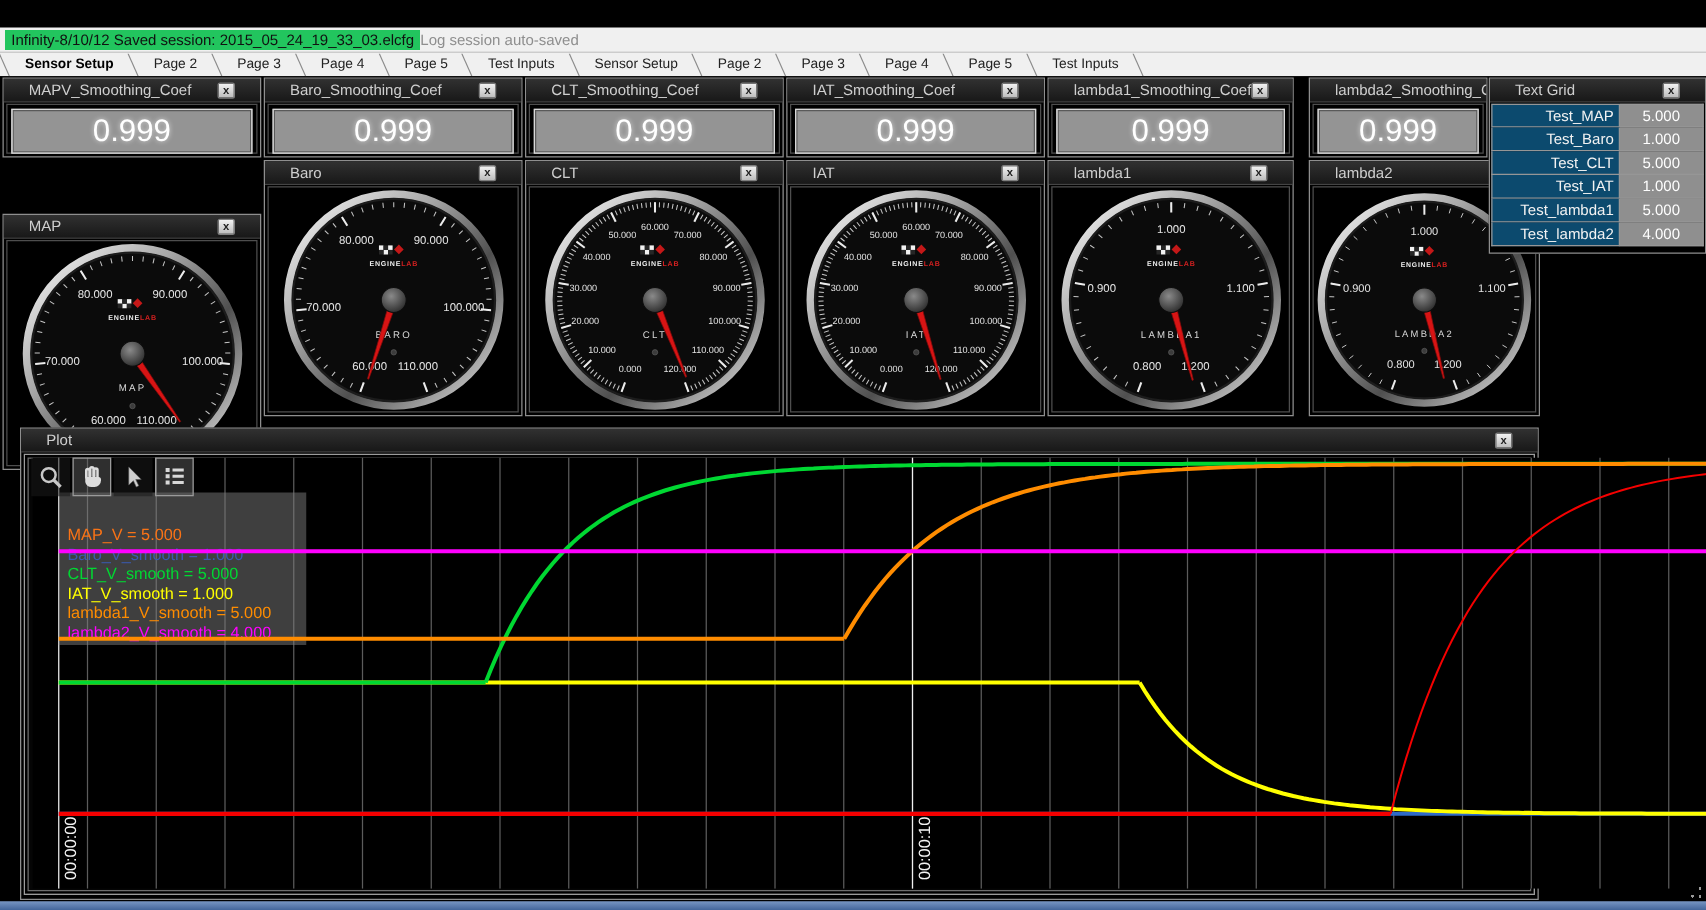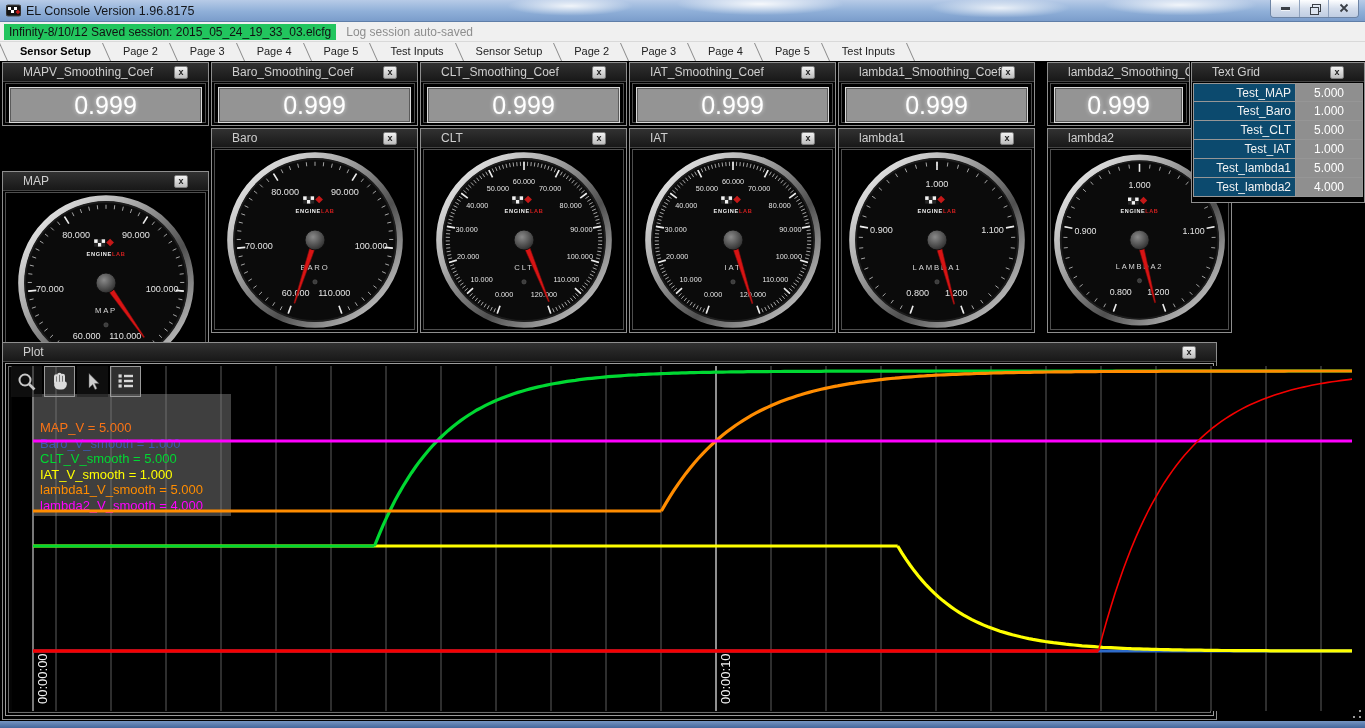--- a/index.html
+++ b/index.html
@@ -23,21 +23,21 @@
   .win-btn:last-child{border-right:none}
   .glyph-min{width:9px;height:3px;background:#3a3f46;box-shadow:0 1px 0 rgba(255,255,255,.7)}
   .glyph-restore{position:relative;width:9px;height:9px}
   .glyph-restore:before{content:"";position:absolute;left:2px;top:0;width:7px;height:6px;border:1.5px solid #3a3f46}
   .glyph-restore:after{content:"";position:absolute;left:0;top:3px;width:7px;height:6px;border:1.5px solid #3a3f46;background:#dde5f0}
 
   .menubar{position:absolute;left:0;top:22px;width:100%;height:20px;background:#f0f0f0;
     display:flex;align-items:center;border-bottom:1px solid #d9d9d9}
   .menu-item{font-size:12px;color:#6e6e6e;padding:0 10px;line-height:19px}
   .session-note{font-size:12px;color:#111;background:#22c55e;padding:1px 5px;margin-left:4px;white-space:nowrap}
-  .autosave-note{font-size:12px;color:#8e8e8e;margin-left:10px;white-space:nowrap}
+  .autosave-note{font-size:12px;color:#8e8e8e;white-space:nowrap}
 
   .tabbar{position:absolute;left:0;top:42px;width:100%;height:19px;background:#f0f0f0;display:flex;align-items:stretch}
   .tab{font-size:11px;color:#222;line-height:18px;padding:0 12px;white-space:nowrap}
   .tab.active{font-weight:bold;color:#000}
   .tab-sep{width:8px;position:relative}
   .tab-sep:before{content:"";position:absolute;left:3px;top:1px;bottom:0;width:1px;background:#8a8a8a;transform:skewX(24deg)}
 
   .workspace{position:absolute;left:0;top:61px;width:100%;bottom:7px;background:#000}
   .win-bottom{position:absolute;left:0;bottom:0;width:100%;height:7px;background:linear-gradient(#7795c2,#44669b)}
 
@@ -82,45 +82,20 @@
   .grip{position:absolute;right:3px;bottom:9px;width:10px;height:10px;z-index:6;
     background:radial-gradient(circle 1.2px at 8px 2px,#999 99%,transparent),
                radial-gradient(circle 1.2px at 8px 8px,#999 99%,transparent),
                radial-gradient(circle 1.2px at 2px 8px,#999 99%,transparent)}
 </style>
 </head>
 <body>
 
 <div class="app">
 
-  <div class="titlebar">
-    <span class="app-icon">
-      <svg width="15" height="15" viewBox="0 0 15 15">
-        <rect x="0" y="2" width="15" height="11" rx="2" fill="#141414" stroke="#4a4a4a"></rect>
-        <rect x="2" y="4" width="3" height="3" fill="#fff"></rect>
-          <rect x="8" y="4" width="3" height="3" fill="#fff"></rect>
-        <rect x="5" y="7" width="3" height="3" fill="#fff"></rect>
-        <rect x="10.2" y="7.2" width="3.4" height="3.4" fill="#c41818" transform="rotate(45 11.9 8.9)"></rect>
-      </svg>
-    </span>
-    <span class="title-text">EL Console Version 1.96.8175</span>
-    <div class="win-btns">
-      <div class="win-btn">
-          <span class="glyph-min"></span>
-        </div>
-      <div class="win-btn">
-          <span class="glyph-restore"></span>
-        </div>
-      <div class="win-btn">
-        <svg width="10" height="10" viewBox="0 0 10 10">
-          <path d="M1.5 1.5 L8.5 8.5 M8.5 1.5 L1.5 8.5" stroke="#3a3f46" stroke-width="1.8"></path>
-        </svg>
-      </div>
-    </div>
-  </div>
 
   <div class="menubar">
     <span class="session-note">Infinity-8/10/12 Saved session: 2015_05_24_19_33_03.elcfg</span>
     <span class="autosave-note">Log session auto-saved</span>
   </div>
 
   <div class="tabbar" id="tabbar">
       <span class="tab-sep"></span>
       <div class="tab active">Sensor Setup</div>
       <span class="tab-sep"></span>
@@ -1008,21 +983,21 @@
           <div class="tg-label">Test_lambda1</div>
           <div class="tg-value">5.000</div>
         </div>
         <div class="tg-row">
           <div class="tg-label">Test_lambda2</div>
           <div class="tg-value">4.000</div>
         </div>
       </div>
   </div>
 
-  <div class="panel" style="left:2px;top:342px;width:1215px;height:378px">
+  <div class="panel" style="left:16px;top:342px;width:1215px;height:378px">
     <div class="panel-hdr">
       <span>Plot</span>
       <span class="close-btn">x</span>
     </div>
     <div class="plot-body" id="plot-body">
       <div class="legend" id="plot-legend">
           <div class="leg-row" style="color: #f97316;">MAP_V = 5.000</div>
           <div class="leg-row" style="color: rgb(58, 90, 176);">Baro_V_smooth = 1.000</div>
           <div class="leg-row" style="color: rgb(0, 216, 50);">CLT_V_smooth = 5.000</div>
           <div class="leg-row" style="color: rgb(255, 255, 0);">IAT_V_smooth = 1.000</div>

